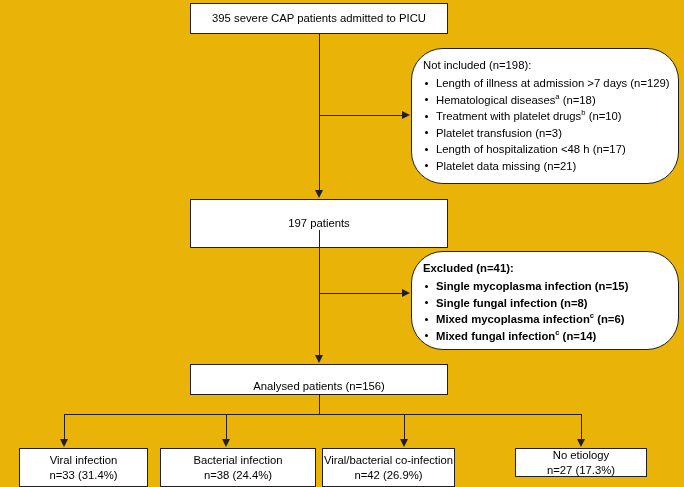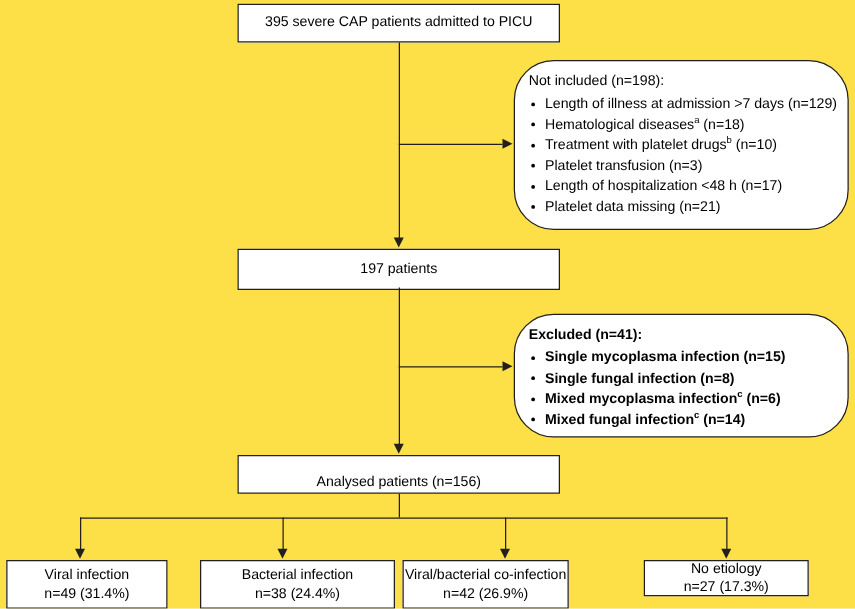--- a/index.html
+++ b/index.html
@@ -8,21 +8,21 @@
     background: #ffffff;
   }
   body {
     font-family: "Liberation Sans", sans-serif;
     color: #000000;
   }
   #flowchart {
     position: relative;
     width: 684px;
     height: 487px;
-    background: #fde047;
+    background: #eab308;
     overflow: hidden;
   }
   .box {
     position: absolute;
     box-sizing: border-box;
     border: 1.2px solid #231f20;
     background: #ffffff;
     display: flex;
     flex-direction: column;
     justify-content: center;
@@ -116,21 +116,21 @@
     <ul class="bullets">
       <li><span class="bullet-dot"></span><span>Length of illness at admission &gt;7 days (n=129)</span></li>
       <li><span class="bullet-dot"></span><span>Hematological diseases</span><sup>a</sup><span> (n=18)</span></li>
       <li><span class="bullet-dot"></span><span>Treatment with platelet drugs</span><sup>b</sup><span> (n=10)</span></li>
       <li><span class="bullet-dot"></span><span>Platelet transfusion (n=3)</span></li>
       <li><span class="bullet-dot"></span><span>Length of hospitalization &lt;48 h (n=17)</span></li>
       <li><span class="bullet-dot"></span><span>Platelet data missing (n=21)</span></li>
     </ul>
   </div>
 
-  <div class="box" style="left:190px; top:199px; width:258px; height:33px;">
+  <div class="box" style="left:190px; top:199px; width:258px; height:49px;">
     <span class="box-line">197 patients</span>
   </div>
 
   <div class="vline" style="left:318.5px; top:230px; height:126px;"></div>
   <div class="arrow-down" style="left:314.5px; top:355px;"></div>
 
   <div class="hline" style="left:319px; top:293px; width:83px;"></div>
   <div class="arrow-right" style="left:402px; top:289px;"></div>
 
   <div class="box left-align" style="left:411px; top:251px; width:268px; height:99px;font-weight:bold;">
@@ -155,23 +155,23 @@
 
   <div class="vline" style="left:226px; top:414px; height:26px;"></div>
   <div class="arrow-down" style="left:222px; top:439px;"></div>
 
   <div class="vline" style="left:404px; top:414px; height:26px;"></div>
   <div class="arrow-down" style="left:400px; top:439px;"></div>
 
   <div class="vline" style="left:581px; top:414px; height:26px;"></div>
   <div class="arrow-down" style="left:577px; top:439px;"></div>
 
-  <div class="box" style="left:5px; top:448px; width:129px; height:39px;">
+  <div class="box" style="left:19px; top:448px; width:129px; height:39px;">
     <span class="box-line">Viral infection</span>
-    <span class="box-line">n=49 (31.4%)</span>
+    <span class="box-line">n=33 (31.4%)</span>
   </div>
 
   <div class="box" style="left:160px; top:448px; width:156px; height:39px;">
     <span class="box-line">Bacterial infection</span>
     <span class="box-line">n=38 (24.4%)</span>
   </div>
 
   <div class="box" style="left:322px; top:448px; width:133px; height:39px;">
     <span class="box-line">Viral/bacterial co-infection</span>
     <span class="box-line">n=42 (26.9%)</span>

